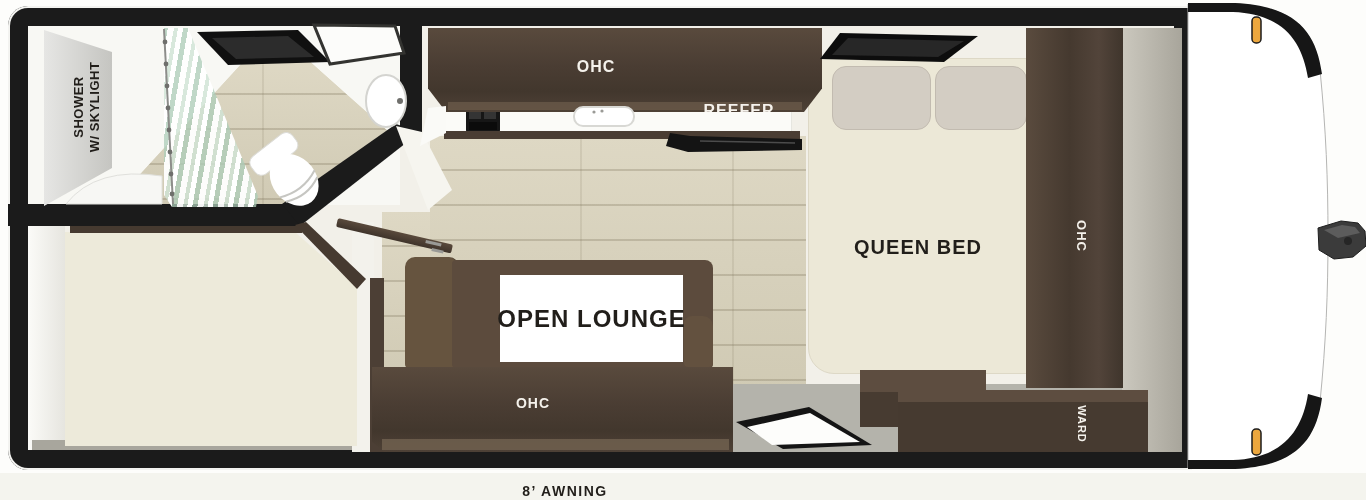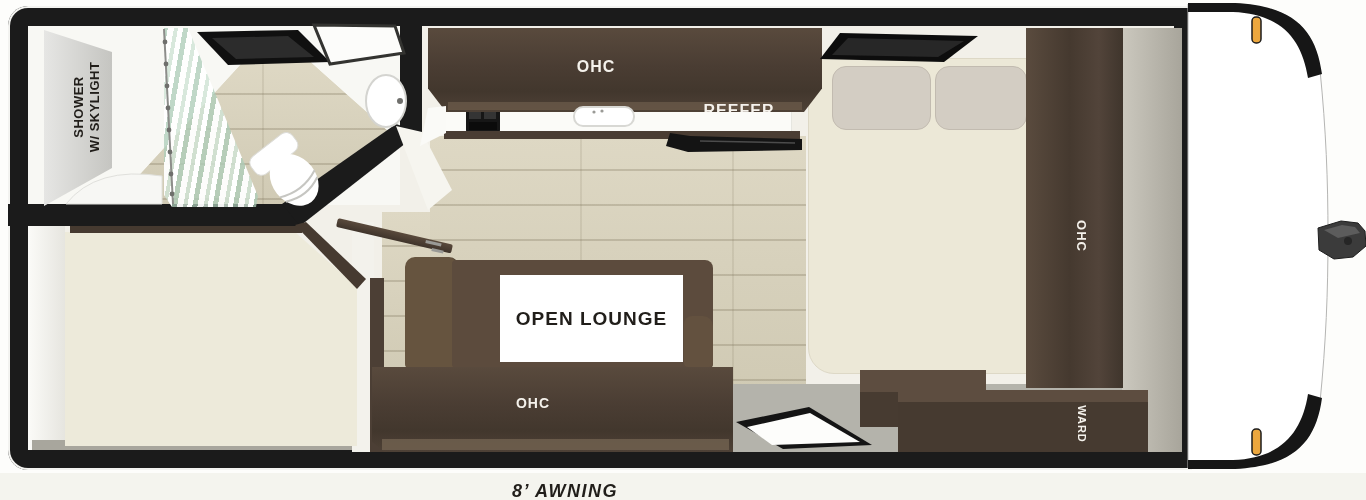--- a/index.html
+++ b/index.html
@@ -84,21 +84,21 @@
     <span class="vtext cab-label" style="left:184px;top:34px;font-size:11px;">WARD</span>
   </div>
 
   <div class="abs" style="left:65px;top:232px;width:292px;height:214px;background:#edeada;clip-path:polygon(0 0,230px 0,292px 55px,292px 214px,0 214px);"></div>
   <div class="abs" style="left:70px;top:226px;width:232px;height:7px;background:#463a30;"></div>
 
   <div class="abs" style="left:405px;top:257px;width:52px;height:111px;background:#66543f;border-radius:10px 10px 4px 4px;border-right:2px solid rgba(0,0,0,.25);"></div>
   <div class="abs" style="left:452px;top:260px;width:261px;height:108px;background:#5c4b3d;border-radius:4px 8px 4px 4px;"></div>
   <div class="abs" style="left:684px;top:316px;width:29px;height:51px;background:#63513f;border-radius:8px 10px 4px 4px;"></div>
   <div class="abs" style="left:500px;top:275px;width:183px;height:87px;background:#ffffff;display:flex;align-items:center;justify-content:center;">
-    <span class="plan-label" style="font-size:19px;letter-spacing:1px;">OPEN LOUNGE</span>
+    <span class="plan-label" style="font-size:24px;letter-spacing:1px;">OPEN LOUNGE</span>
   </div>
 
   <div class="abs cabwood" style="left:372px;top:367px;width:361px;height:85px;clip-path:polygon(0 0,100% 0,100% 100%,12px 100%,0 88%);">
     <div class="abs" style="left:10px;right:4px;bottom:2px;height:11px;background:#70604f;opacity:.85;"></div>
     <span class="abs cab-label" style="left:161px;top:42%;transform:translate(-50%,-50%);font-size:14px;">OHC</span>
   </div>
 
   <div class="abs curtain" style="left:163px;top:27px;width:96px;height:181px;clip-path:polygon(1px 1px,25px 1px,95px 169px,93px 180px,9px 180px,1px 168px);"></div>
 
   <div class="abs" style="left:337px;top:218px;width:118px;height:9px;background:linear-gradient(180deg,#5a4a3c,#3f342b);transform:rotate(13deg);transform-origin:left center;border-radius:2px;"></div>
@@ -164,27 +164,28 @@
       <rect x="432" y="248" width="12" height="3" transform="rotate(13 432 248)"></rect>
     </g>
   </svg>
 
   <div class="abs vtext-ccw plan-label" style="left:87px;top:107px;font-size:13px;line-height:1.25;letter-spacing:.5px;">
     <div>SHOWER</div>
     <div>W/ SKYLIGHT</div>
   </div>
   <div class="abs plan-label" style="left:191px;top:318px;transform:translate(-50%,-50%);font-size:19px;line-height:1.15;letter-spacing:.5px;">
   </div>
+  <div class="abs plan-label" style="left:918px;top:247px;transform:translate(-50%,-50%);font-size:20px;letter-spacing:1px;">QUEEN BED</div>
 
   <svg class="abs" style="left:0;top:0;" width="1366" height="500" viewBox="0 0 1366 500">
     <path d="M1188,4 L1235,4 C1292,7 1314,28 1320,70 C1326,130 1328,180 1328,236 C1328,292 1326,342 1320,402 C1314,444 1292,465 1235,468 L1188,468 Z" fill="#ffffff" stroke="#b5b5b3" stroke-width="1"></path>
     <path d="M1188,3 L1235,3 C1294,6 1316,30 1322,74 L1308,78 C1302,40 1282,14 1233,12 L1188,12 Z" fill="#161616"></path>
     <path d="M1188,469 L1235,469 C1294,466 1316,442 1322,398 L1308,394 C1302,432 1282,458 1233,460 L1188,460 Z" fill="#161616"></path>
     <rect x="1252" y="17" width="9" height="26" rx="4" fill="#eca73e" stroke="#1c1c1c" stroke-width="1.5"></rect>
     <rect x="1252" y="429" width="9" height="26" rx="4" fill="#eca73e" stroke="#1c1c1c" stroke-width="1.5"></rect>
     <path d="M1318,228 L1341,221 L1358,223 L1365,231 L1366,246 L1353,257 L1334,259 L1319,250 Z" fill="#3b3b3b" stroke="#1e1e1e"></path>
     <path d="M1324,230 L1342,225 L1355,227 L1360,233 L1338,238 Z" fill="#5c5c5c"></path>
     <circle cx="1348" cy="241" r="4" fill="#262626"></circle>
   </svg>
 
-  <div class="abs plan-label" style="left:565px;top:491px;transform:translate(-50%,-50%);font-size:18px;letter-spacing:1.5px;font-style:italic;">8’ AWNING</div>
+  <div class="abs plan-label" style="left:565px;top:491px;transform:translate(-50%,-50%);font-size:14px;letter-spacing:1.5px;">8’ AWNING</div>
 
 </div>
 
 </body></html>

